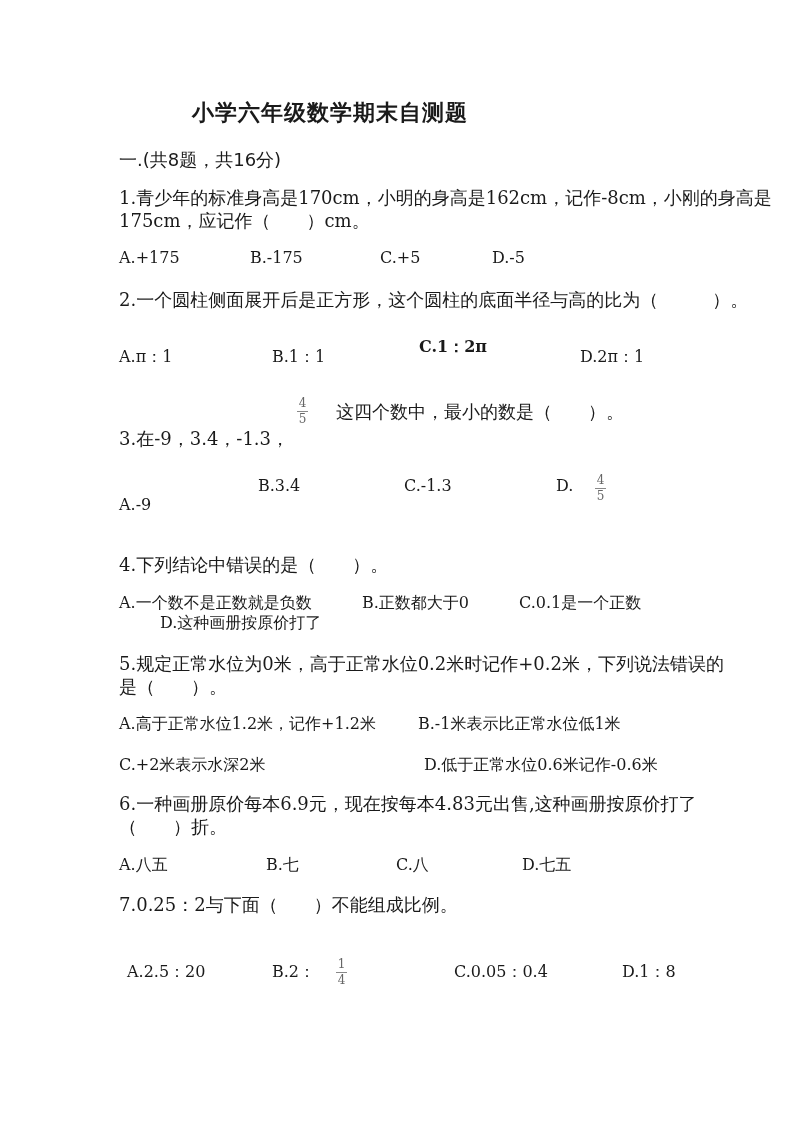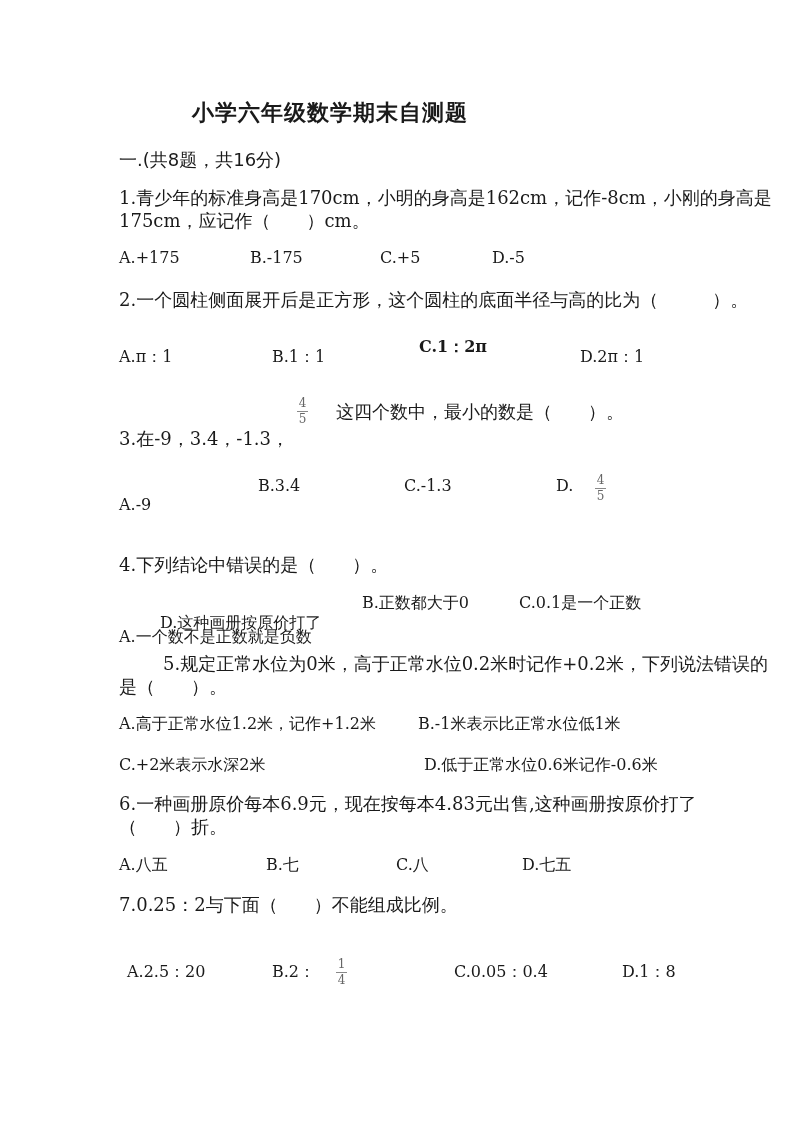--- a/index.html
+++ b/index.html
@@ -64,28 +64,28 @@
   <div class="abs opt" style="left:556px;top:476px;">D.</div>
   <div class="frac" style="left:595px;top:474px;">
     <span>4</span>
     <span class="bar"></span>
     <span>5</span>
   </div>
 </div>
 
 <div>
   <div class="abs q" style="left:119px;top:553px;">4.下列结论中错误的是（　　）。</div>
-  <div class="abs opt" style="left:119px;top:593px;margin-top:34px;">A.一个数不是正数就是负数</div>
+  <div class="abs opt" style="left:119px;top:593px;">A.一个数不是正数就是负数</div>
   <div class="abs opt" style="left:362px;top:593px;text-align:center;">B.正数都大于0</div>
   <div class="abs opt" style="left:519px;top:593px;">C.0.1是一个正数</div>
   <div class="abs opt" style="left:160px;top:613px;">D.这种画册按原价打了</div>
 </div>
 
 <div>
-  <div class="abs q" style="left:119px;top:652px;margin-left:44px;">5.规定正常水位为0米，高于正常水位0.2米时记作+0.2米，下列说法错误的</div>
+  <div class="abs q" style="left:119px;top:652px;">5.规定正常水位为0米，高于正常水位0.2米时记作+0.2米，下列说法错误的</div>
   <div class="abs q" style="left:119px;top:675px;">是（　　）。</div>
   <div class="abs opt" style="left:119px;top:714px;">A.高于正常水位1.2米，记作+1.2米</div>
   <div class="abs opt" style="left:418px;top:714px;">B.-1米表示比正常水位低1米</div>
   <div class="abs opt" style="left:119px;top:755px;">C.+2米表示水深2米</div>
   <div class="abs opt" style="left:424px;top:755px;">D.低于正常水位0.6米记作-0.6米</div>
 </div>
 
 <div>
   <div class="abs q" style="left:119px;top:792px;">6.一种画册原价每本6.9元，现在按每本4.83元出售,这种画册按原价打了</div>
   <div class="abs q" style="left:119px;top:815px;">（　　）折。</div>

